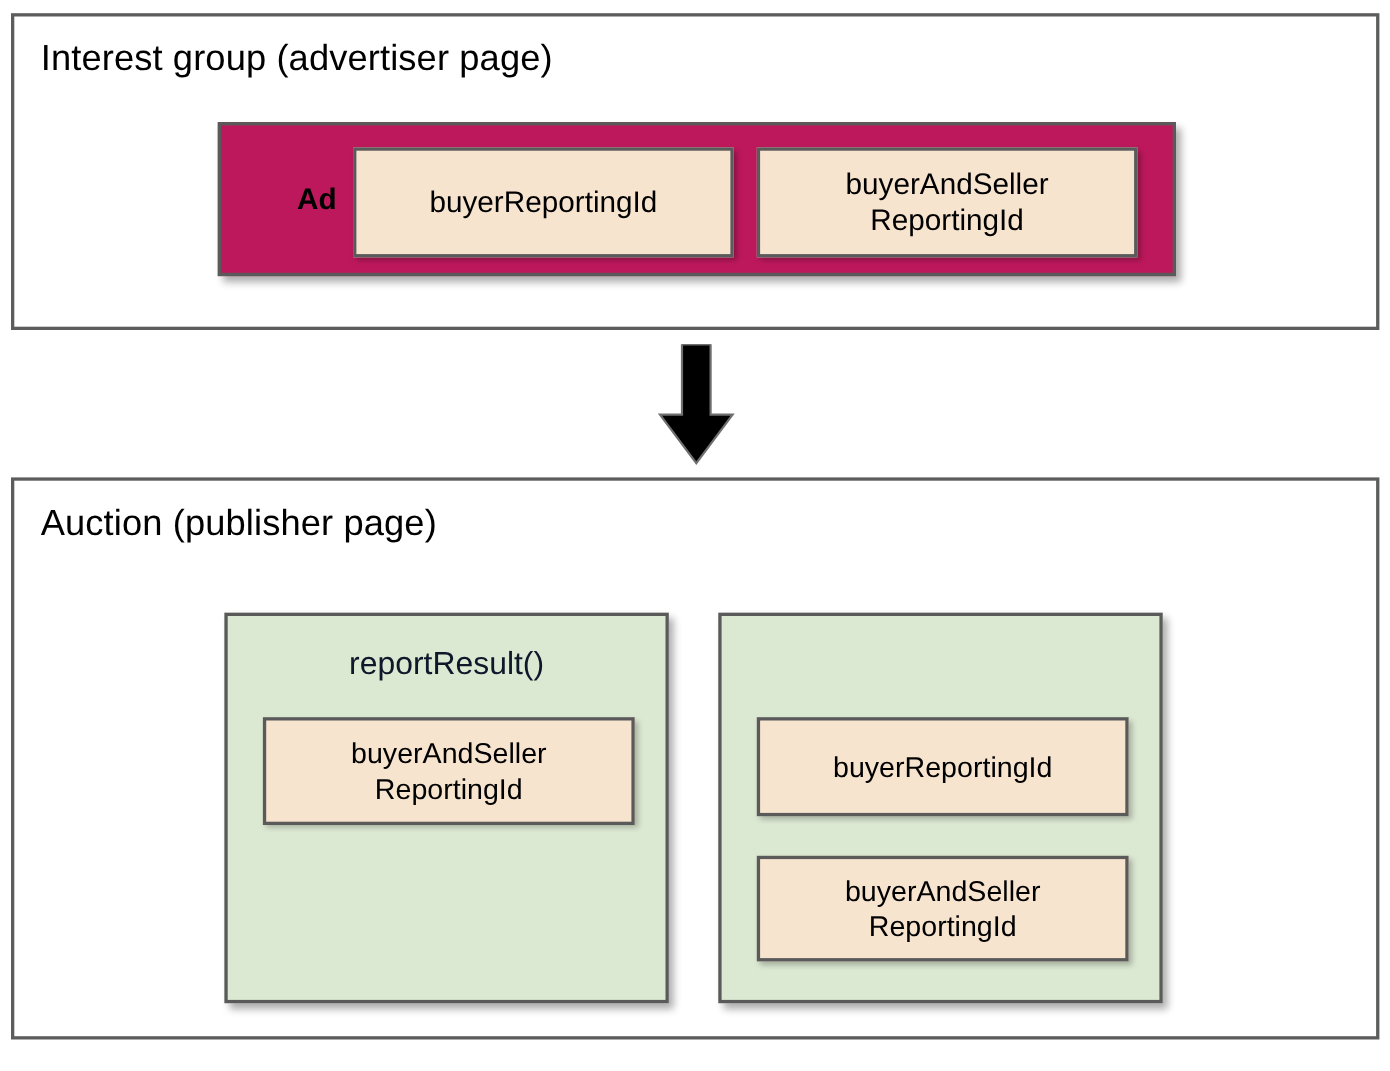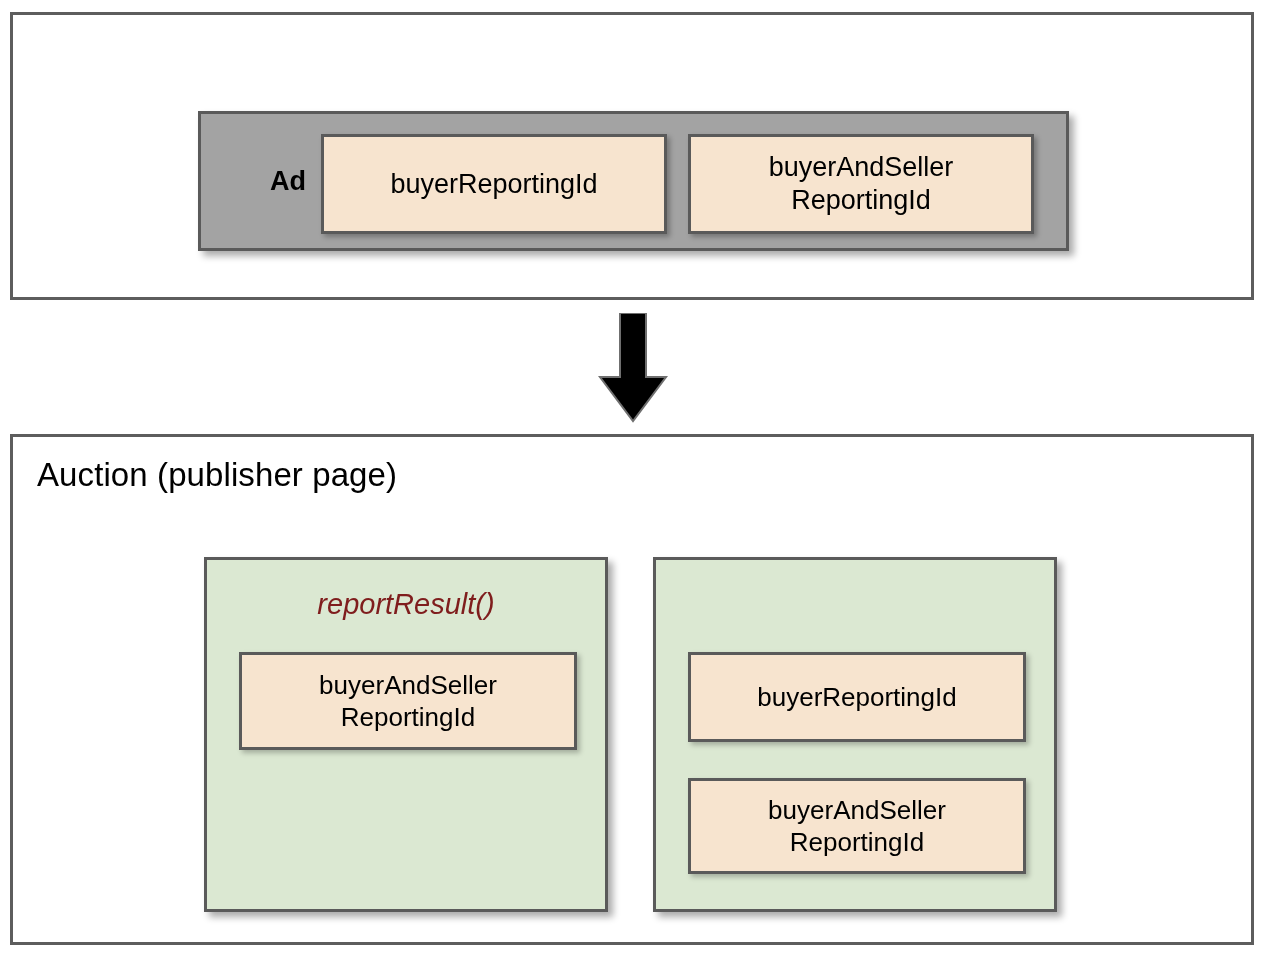--- a/index.html
+++ b/index.html
@@ -58,21 +58,21 @@
     position: absolute;
     box-sizing: border-box;
     border: 3px solid #5a5a5a;
     box-shadow: 5px 5px 7px rgba(0, 0, 0, 0.33);
     display: flex;
     align-items: center;
     justify-content: center;
     text-align: center;
   }
 
-  .box-grey   { background: #a3a3a3; }
+  .box-grey   { background: #be185d; }
   .box-green  { background: #dbe8d2; }
   .box-orange { background: #f7e4cf; }
 
   
   #ad-container {
     left: 185px;
     top: 96px;
     width: 871px;
     height: 140px;
     display: block;
@@ -135,22 +135,21 @@
   }
 
   .fn-title {
     position: absolute;
     left: 0;
     right: 0;
     top: 26px;
     text-align: center;
     font-size: 29px;
     line-height: 36px;
-    color: #7f1d1d;
-    font-style: italic;
+    color: #0f172a;
   }
 
   #report-result-chip-basrid {
     left: 32px;
     top: 92px;
     width: 338px;
     height: 98px;
     box-shadow: 3px 3px 5px rgba(0, 0, 0, 0.25);
   }
   #report-win-chip-brid {
@@ -175,20 +174,21 @@
     padding: 0 8px;
   }
 </style>
 </head>
 <body>
 
 <div class="canvas">
 
   <div class="panel" id="panel-interest-group">
 
+    <div class="panel-title">Interest group (advertiser page)</div>
 
     <div class="box box-grey" id="ad-container">
 
       <div id="ad-label">Ad</div>
 
       <div class="box box-orange" id="ad-chip-buyer-reporting-id">
         <span class="chip-text">buyerReportingId</span>
       </div>
 
       <div class="box box-orange" id="ad-chip-buyer-and-seller-reporting-id">

